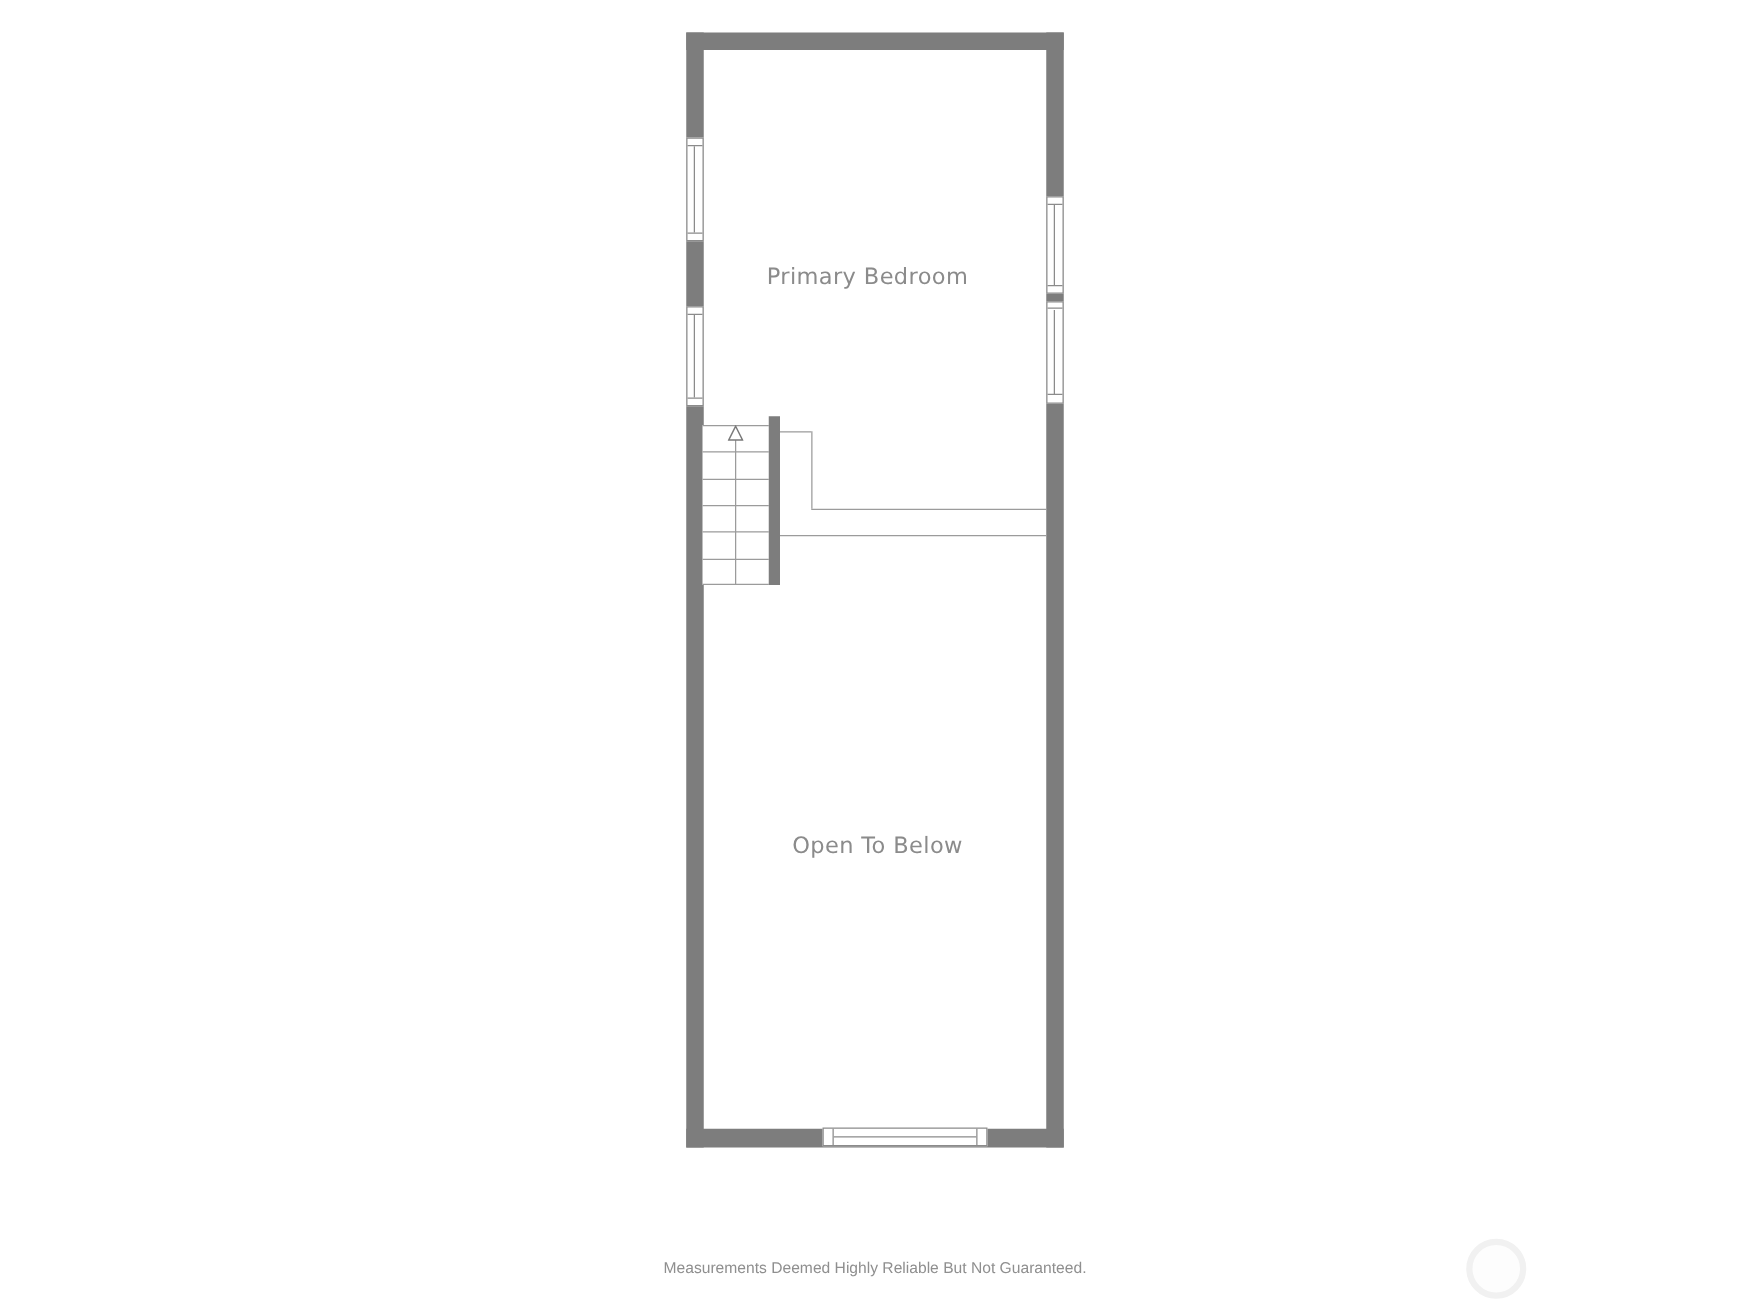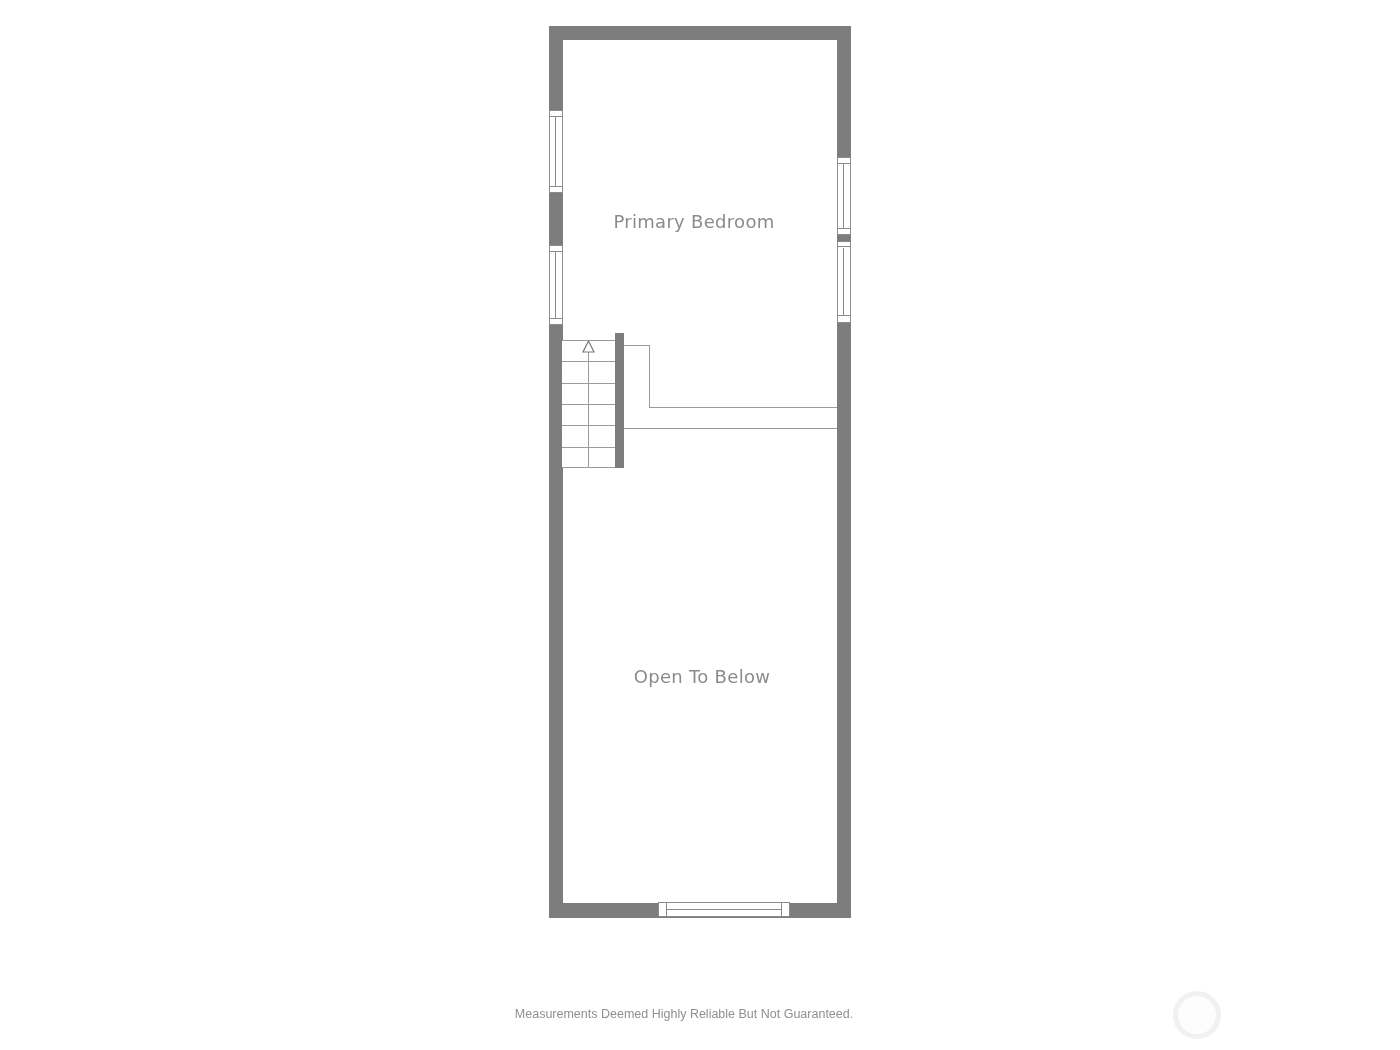--- a/index.html
+++ b/index.html
@@ -42,21 +42,21 @@
     position: absolute;
     width: 300px;
     text-align: center;
     font-size: 18px;
     line-height: 26px;
     letter-spacing: 0.3px;
     color: var(--room-label, #8b8b8b);
   }
   .disclaimer {
     position: absolute;
-    left: 434px; top: 1006px; width: 500px;
+    left: 450px; top: 1006px; width: 500px;
     text-align: center;
     font-family: "Liberation Sans", sans-serif;
     font-size: 12.5px;
     line-height: 16px;
     color: var(--disclaimer, #8f8f8f);
   }
   .watermark {
     position: absolute;
     left: 1173px; top: 991px;
     width: 48px; height: 48px;

